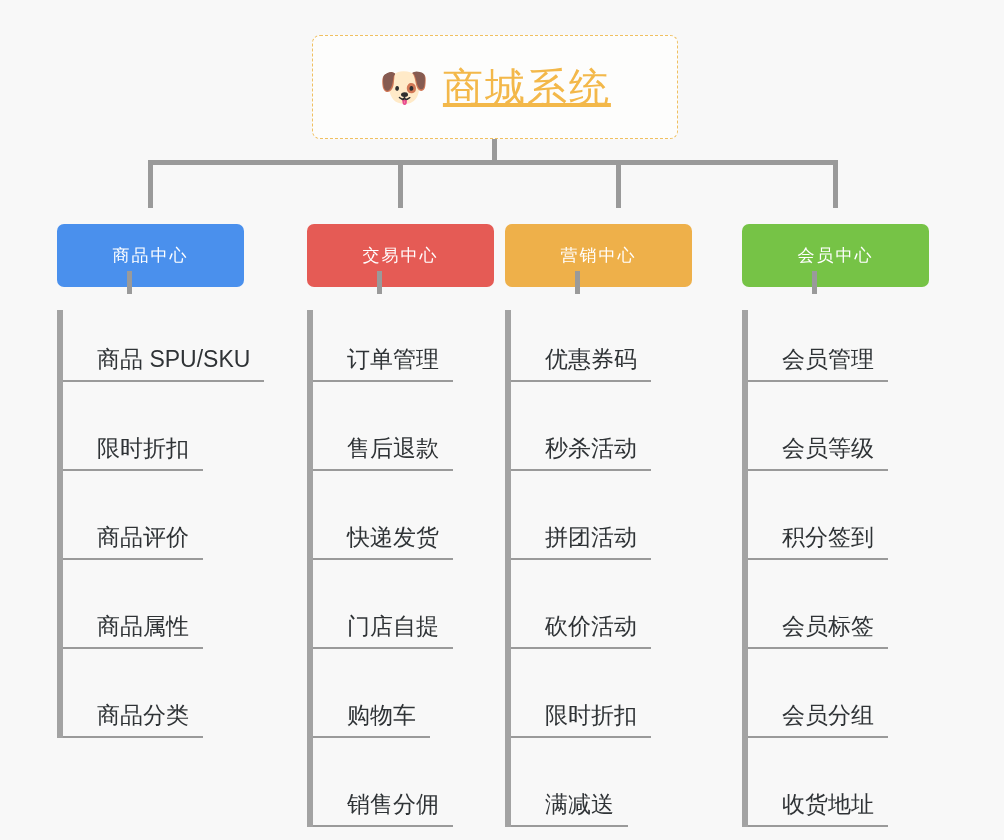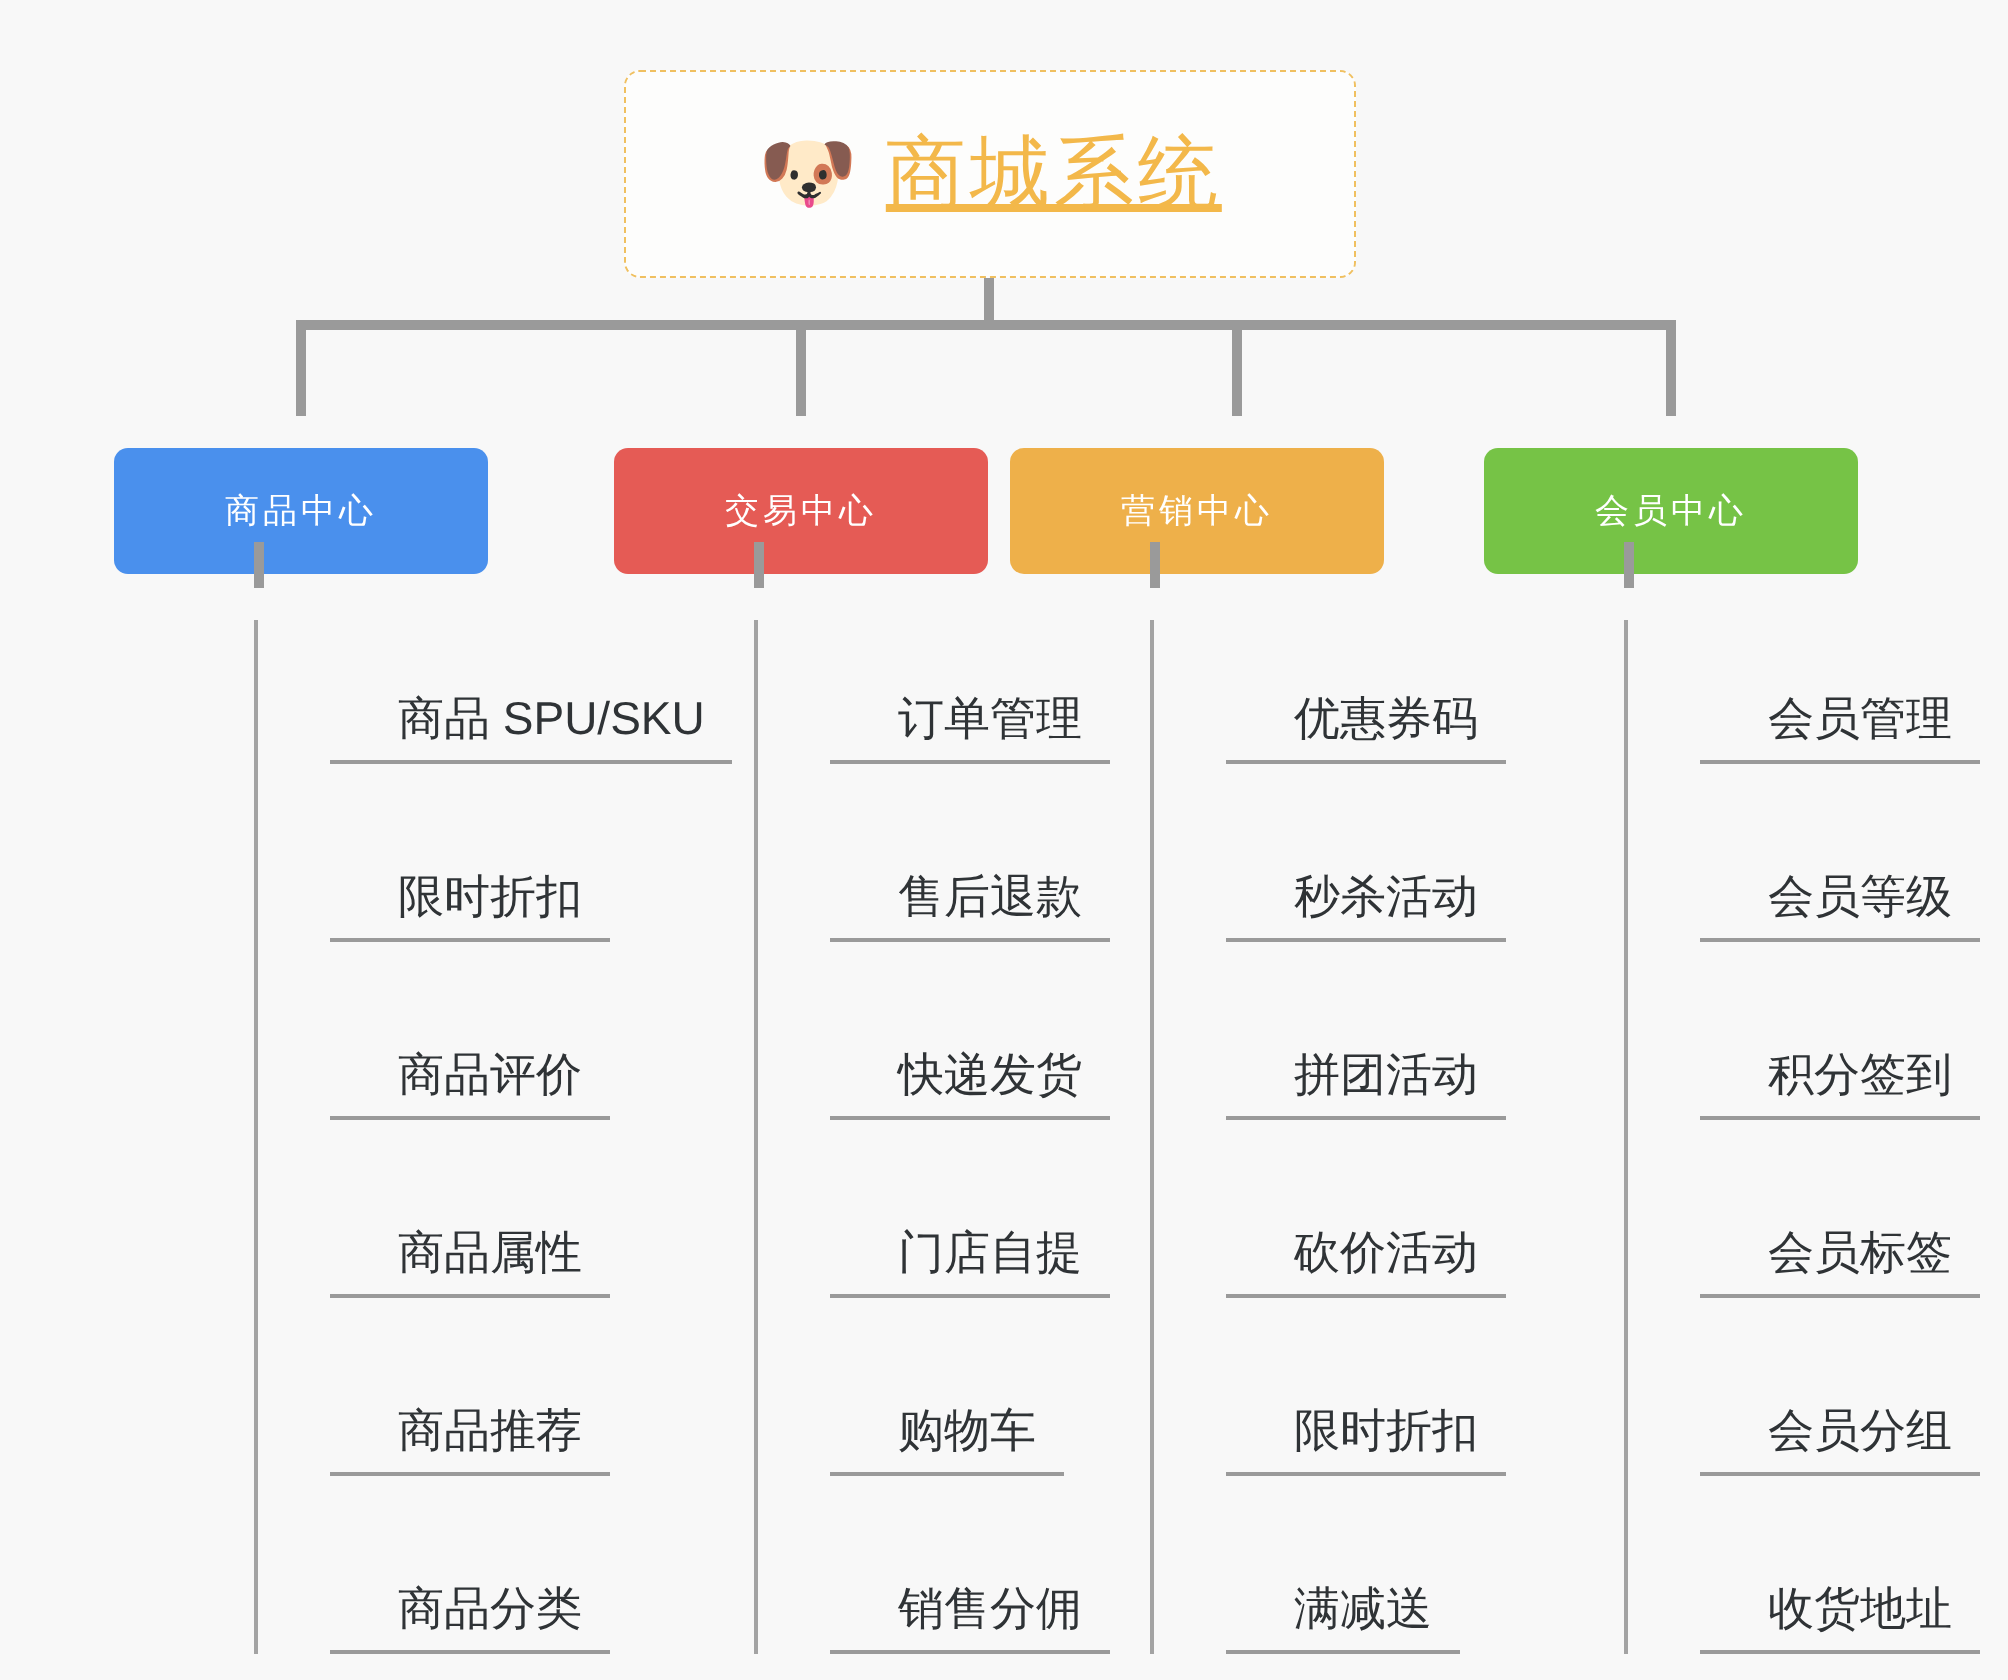--- a/index.html
+++ b/index.html
@@ -101,24 +101,22 @@
     top: 63px;
     width: 5px;
     height: 23px;
     background: #9a9a9a;
   }
 
   
   .leaf-list {
     position: relative;
     margin-top: 23px;
-    margin-left: 70px;
-    border-left: 2px solid #a3a3a3;
+    border-left: 6px solid #a3a3a3;
     padding-top: 0;
-    padding-left: 36px;
   }
   .leaf {
     position: relative;
     height: 89px;
     display: flex;
     align-items: flex-end;
     box-sizing: border-box;
   }
   .leaf-label {
     display: inline-block;
@@ -166,23 +164,20 @@
       <div class="leaf">
           <span class="leaf-label">限时折扣</span>
         </div>
       <div class="leaf">
           <span class="leaf-label">商品评价</span>
         </div>
       <div class="leaf">
           <span class="leaf-label">商品属性</span>
         </div>
       <div class="leaf">
-          <span class="leaf-label">商品推荐</span>
-        </div>
-      <div class="leaf">
           <span class="leaf-label">商品分类</span>
         </div>
     </div>
   </div>
 
   <div class="column" id="col-2">
     <div class="col-header" style="background: rgb(229, 91, 85);">交易中心</div>
     <div class="col-stub" style="background: rgb(154, 154, 154);"></div>
     <div class="leaf-list">
       <div class="leaf">

